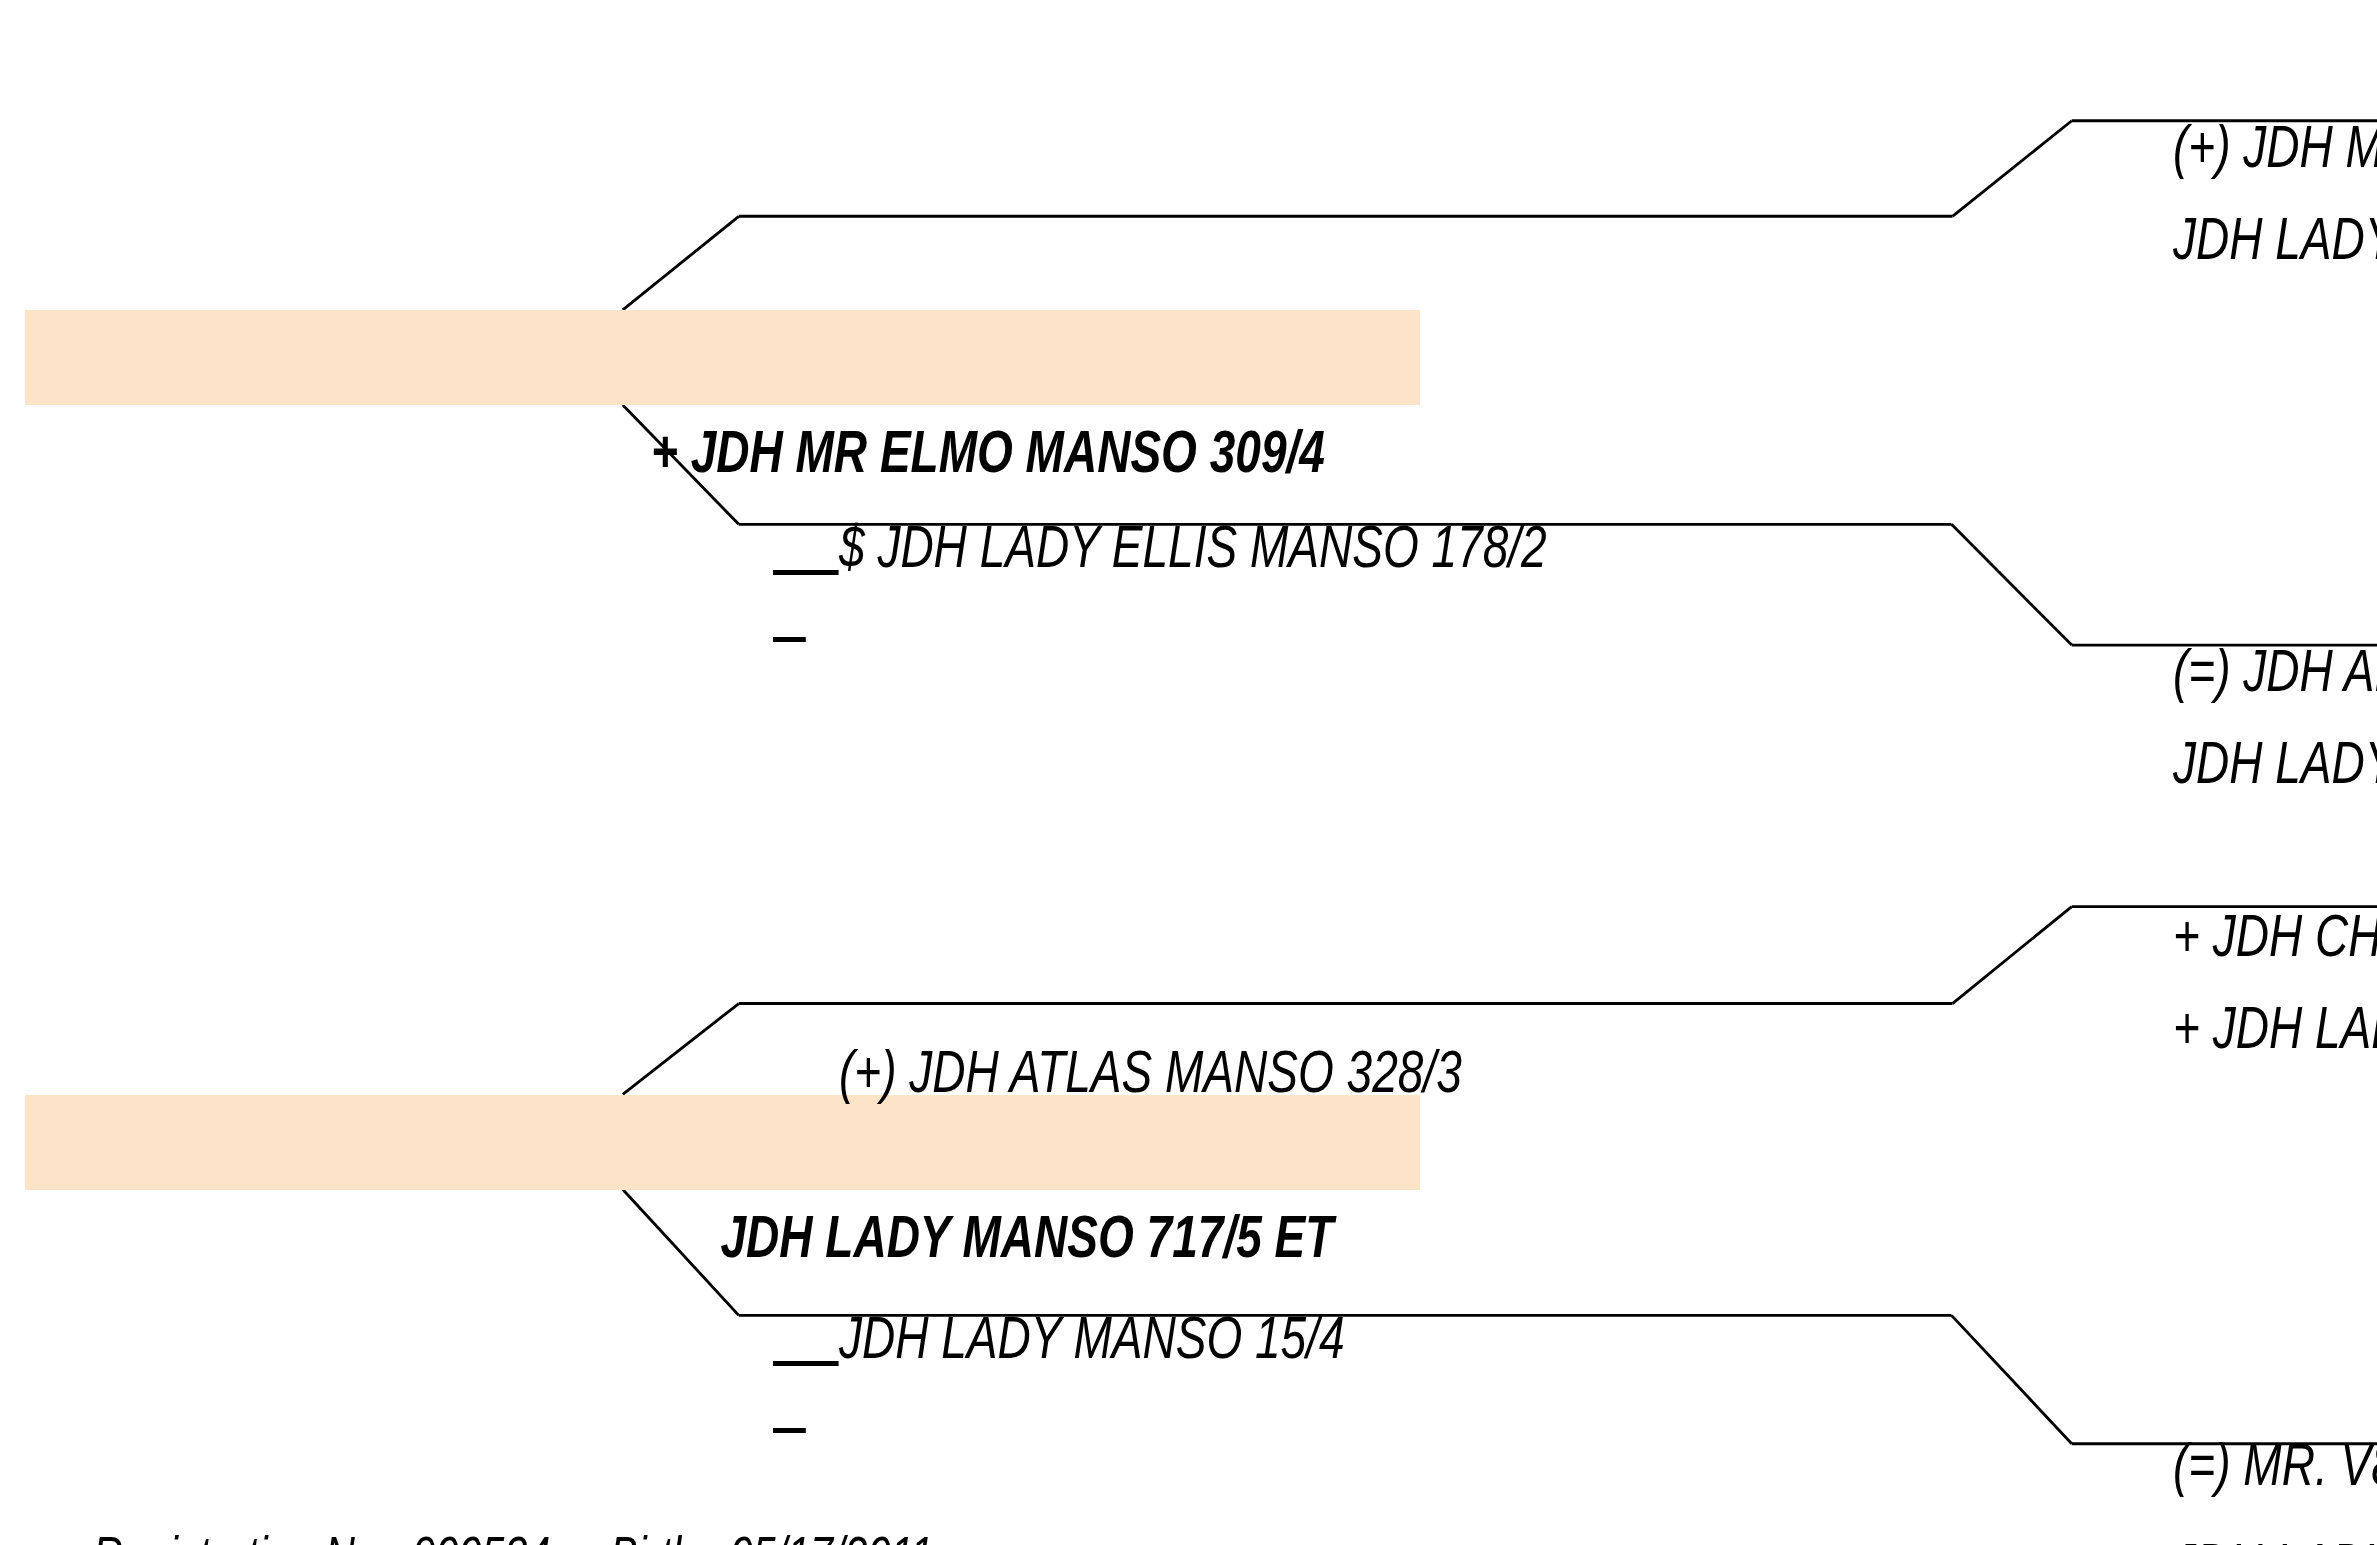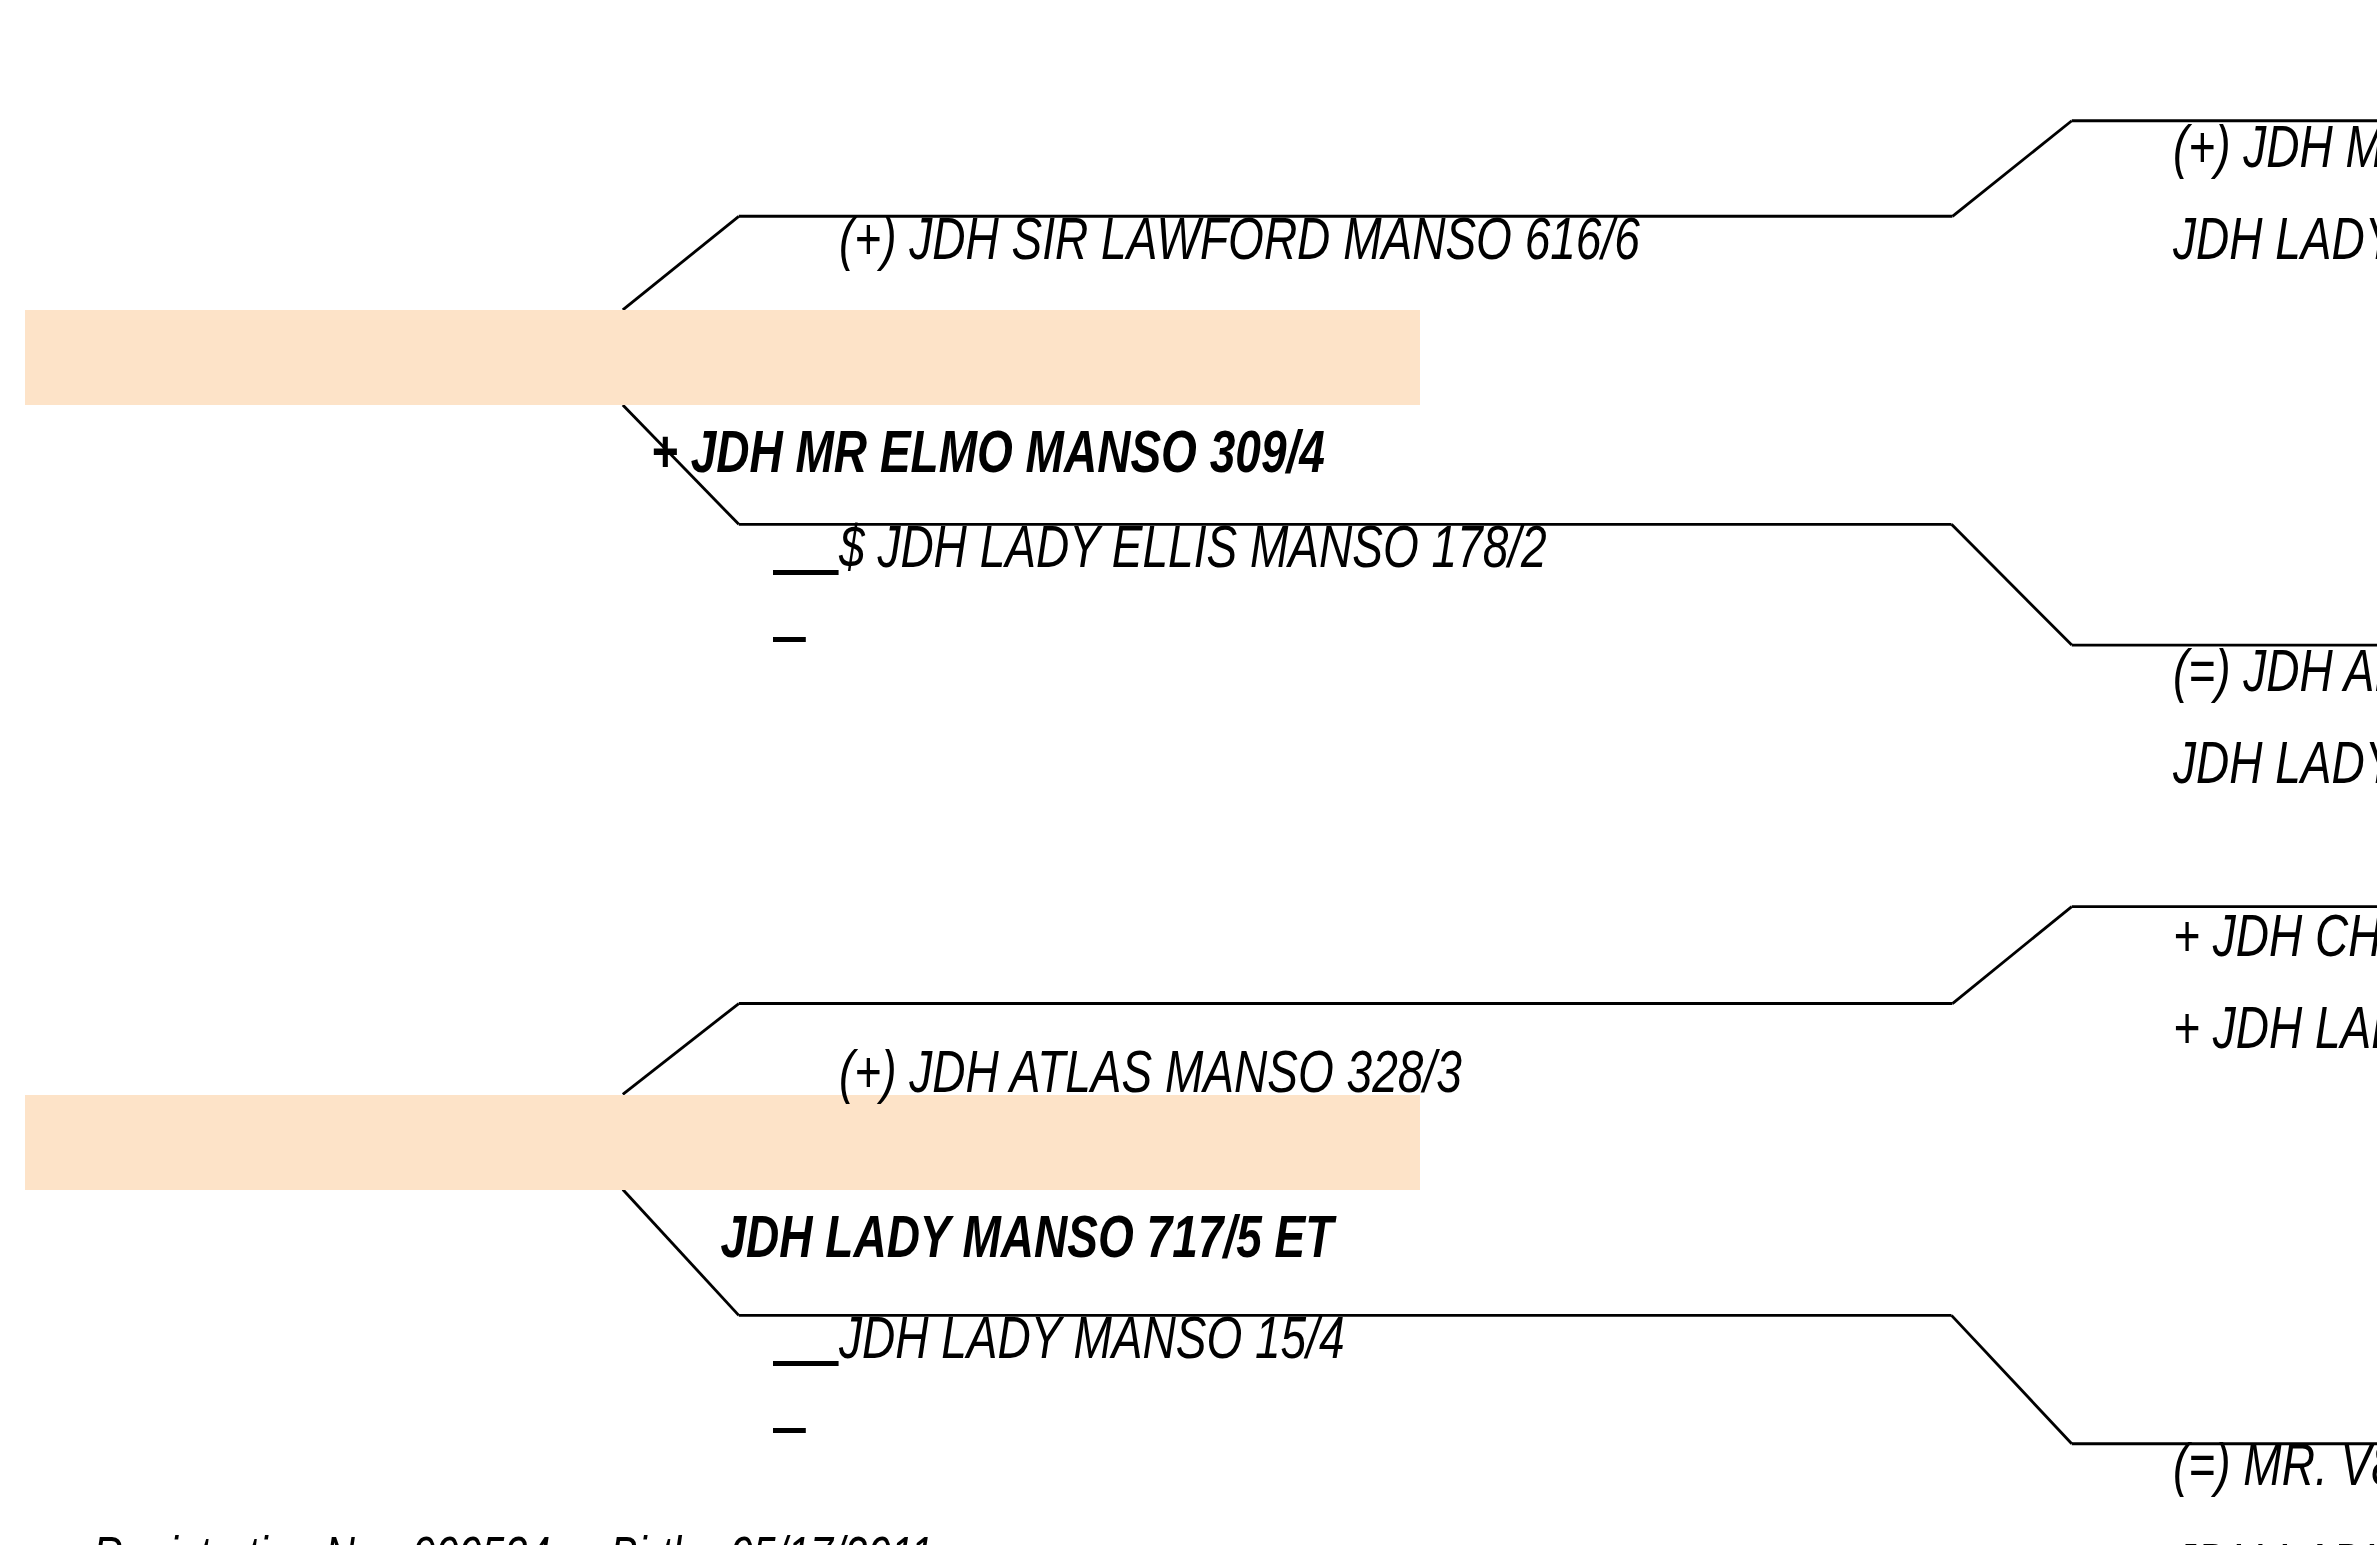--- a/index.html
+++ b/index.html
@@ -61,23 +61,20 @@
     <line x1="4357" y1="3037" x2="6460" y2="3037"></line>
   </svg>
 
   <div class="hl" style="top:310px;background:#FDE3C8;text-align:right;">
     <span class="sx">+ JDH MR ELMO MANSO 309/4</span>
   </div>
   <div class="hl" style="top:1095px;background:#FDE3C8;text-align:right;">
     <span class="sx">JDH LADY MANSO 717/5 ET</span>
   </div>
 
-  <div class="nm" style="left:773px;top:139px;">
-    <span class="sx">(+) JDH SIR LAWFORD MANSO 616/6</span>
-  </div>
   <div class="nm" style="left:773px;top:447px;text-decoration:underline;">
     <span class="sx">$ JDH LADY ELLIS MANSO 178/2</span>
   </div>
   <div class="nm" style="left:773px;top:972px;">
     <span class="sx">(+) JDH ATLAS MANSO 328/3</span>
   </div>
   <div class="nm" style="left:773px;top:1238px;text-decoration:underline;">
     <span class="sx">JDH LADY MANSO 15/4</span>
   </div>
 

